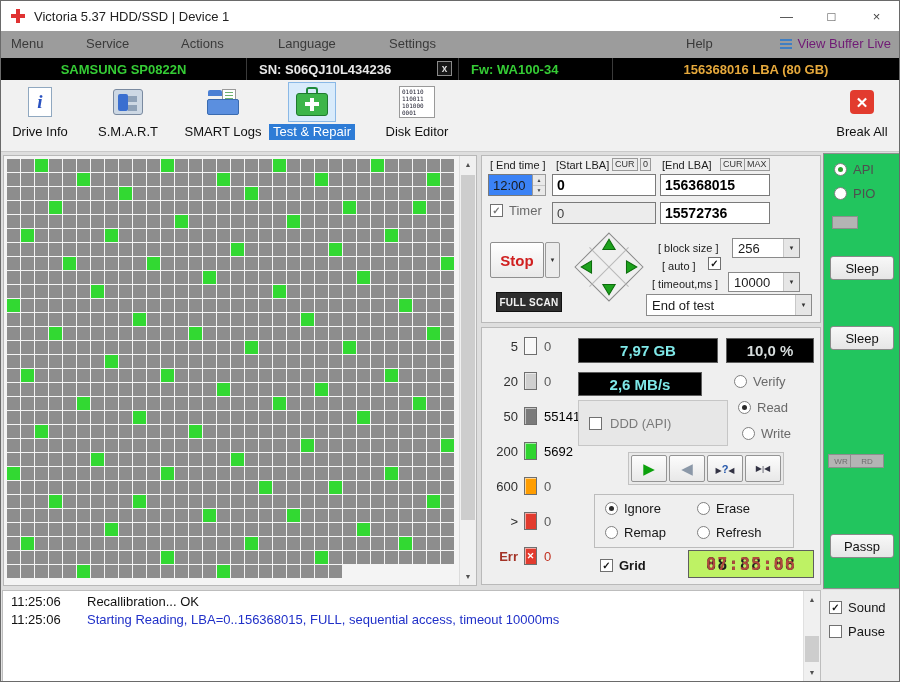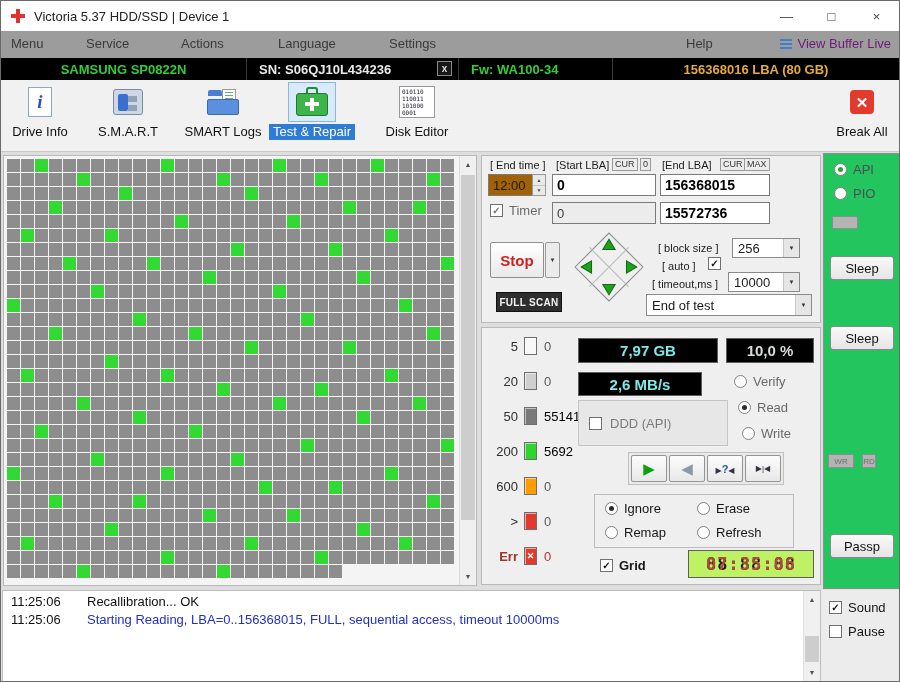--- a/index.html
+++ b/index.html
@@ -73,21 +73,21 @@
 .sb-track{flex:1;position:relative}
 .sb-thumb{position:absolute;left:1px;right:1px;background:#cdcdcd}
 
 
 .panel{position:absolute;background:#efefef;border:1px solid #b9b9b9}
 .blabel{position:absolute;font-size:11px;color:#1c1c1c;white-space:nowrap}
 .mini{position:absolute;font-size:9px;line-height:11px;border:1px solid #9a9a9a;background:#ececec;color:#333;padding:0 2px}
 .field{position:absolute;background:#fff;border:1px solid #7a7a7a;display:flex;align-items:center;padding:0 4px;font-weight:bold;font-size:14px;color:#000}
 .field.disabled{background:#ececec;color:#3c3c3c;font-weight:normal;font-size:13px}
 .spin{position:absolute;display:flex}
-.spin .val{flex:1;background:#a16207;border:1px solid #7a7a7a;border-right:none;display:flex;align-items:center;padding:0 4px;font-size:13px}
+.spin .val{flex:1;background:#3b82f6;border:1px solid #7a7a7a;border-right:none;display:flex;align-items:center;padding:0 4px;font-size:13px}
 .spin .btns{width:14px;display:flex;flex-direction:column;border:1px solid #9a9a9a}
 .spin .btns i{flex:1;display:flex;align-items:center;justify-content:center;font-size:5px;color:#444;background:#e9e9e9;font-style:normal}
 .spin .btns i + i{border-top:1px solid #c6c6c6}
 .checkbox{width:13px;height:13px;background:#fff;border:1px solid #707070;display:flex;align-items:center;justify-content:center;font-size:10px;font-weight:bold;color:#111;line-height:1;flex:none}
 .checkbox.gray{color:#777}
 .radio{width:13px;height:13px;border:1px solid #808080;border-radius:50%;background:#fff;display:flex;align-items:center;justify-content:center;flex:none}
 .radio i{width:5px;height:5px;border-radius:50%;background:#2b2b2b}
 .radio.green i{background:#2da32d}
 .stop-btn{position:absolute;background:linear-gradient(#ffffff,#e9e9e9);border:1px solid #8f8f8f;display:flex;align-items:center;justify-content:center;color:#d02020;font-weight:bold;font-size:15px;border-radius:2px}
 .drop-btn{position:absolute;background:#ececec;border:1px solid #9a9a9a;display:flex;align-items:center;justify-content:center;font-size:6px;color:#333;border-radius:2px}
@@ -1380,21 +1380,21 @@
       <span class="side-label">API</span>
     </div>
     <div class="opt" style="left:10px;top:32px">
       <span class="radio"></span>
       <span class="side-label">PIO</span>
     </div>
     <div class="tinybox" style="left:8px;top:62px;width:26px;height:13px"></div>
     <div class="side-btn" style="left:6px;top:102px">Sleep</div>
     <div class="side-btn" style="left:6px;top:172px">Sleep</div>
     <div class="tinybox" style="left:4px;top:300px;width:26px;height:14px">WR</div>
-    <div class="tinybox" style="left:38px;top:300px;width:14px;height:14px">RD</div>
+    <div class="tinybox" style="left:26px;top:300px;width:34px;height:14px">RD</div>
     <div class="side-btn" style="left:6px;top:380px">Passp</div>
   </div>
 
   <div class="logpanel">
     <div class="log-line">
       <span class="log-time">11:25:06</span>
       <span class="log-text">Recallibration... OK</span>
     </div>
     <div class="log-line hl">
       <span class="log-time">11:25:06</span>

